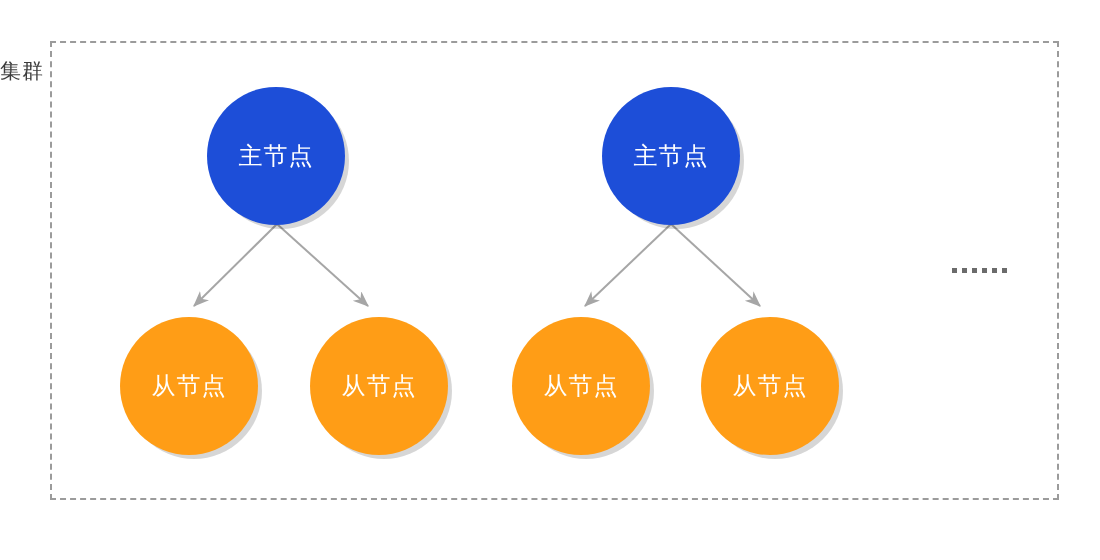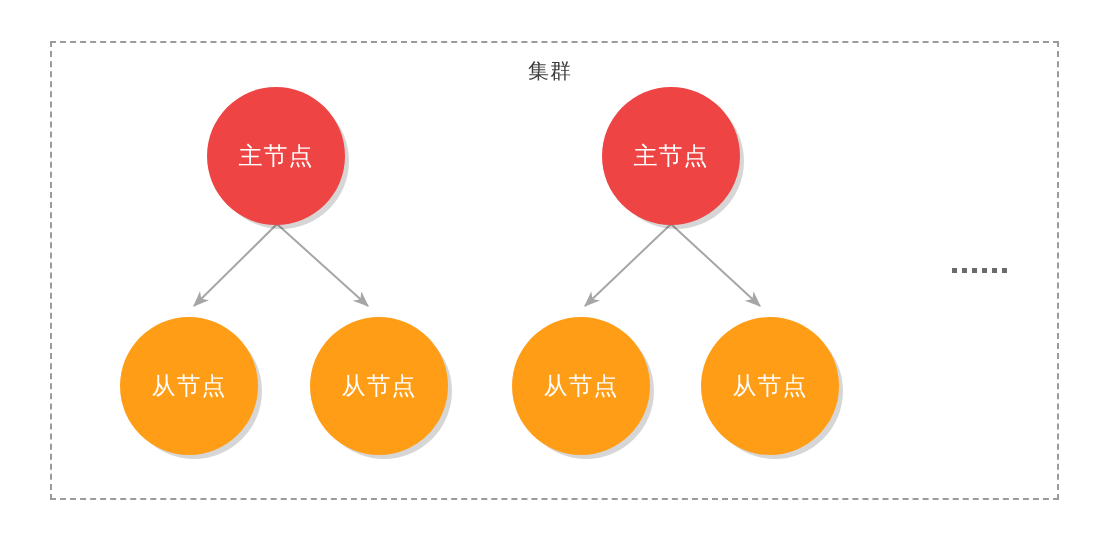--- a/index.html
+++ b/index.html
@@ -29,21 +29,21 @@
     border: 2px dashed #9b9b9b;
     background: transparent;
   }
 
   
   .cluster-title {
     position: absolute;
     left: 0;
     top: 56px;
     width: 1100px;
-    text-align: center;
+    text-align: left;
     font-size: 21px;
     color: #3d3d3d;
     letter-spacing: 1px;
     line-height: 30px;
     white-space: nowrap;
   }
 
   
   .edges {
     position: absolute;
@@ -63,21 +63,21 @@
     display: flex;
     align-items: center;
     justify-content: center;
     color: #ffffff;
     font-size: 24px;
     letter-spacing: 1px;
     white-space: nowrap;
     box-shadow: 5px 5px 0 -1px rgba(0,0,0,0.16);
     user-select: none;
   }
-  .node.master { background: #ef4444; }
+  .node.master { background: #1d4ed8; }
   .node.slave  { background: #ff9d16; text-align: right; }
 
   .node-label { pointer-events: none; }
 
   
   .ellipsis {
     position: absolute;
     left: 952px;
     top: 262px;
     display: flex;

